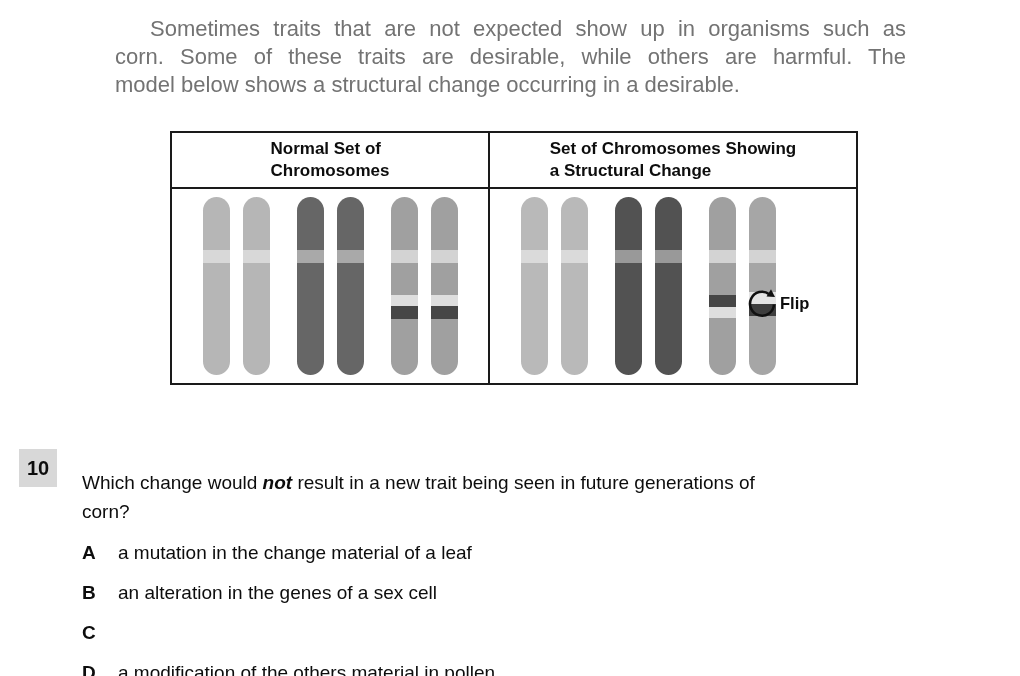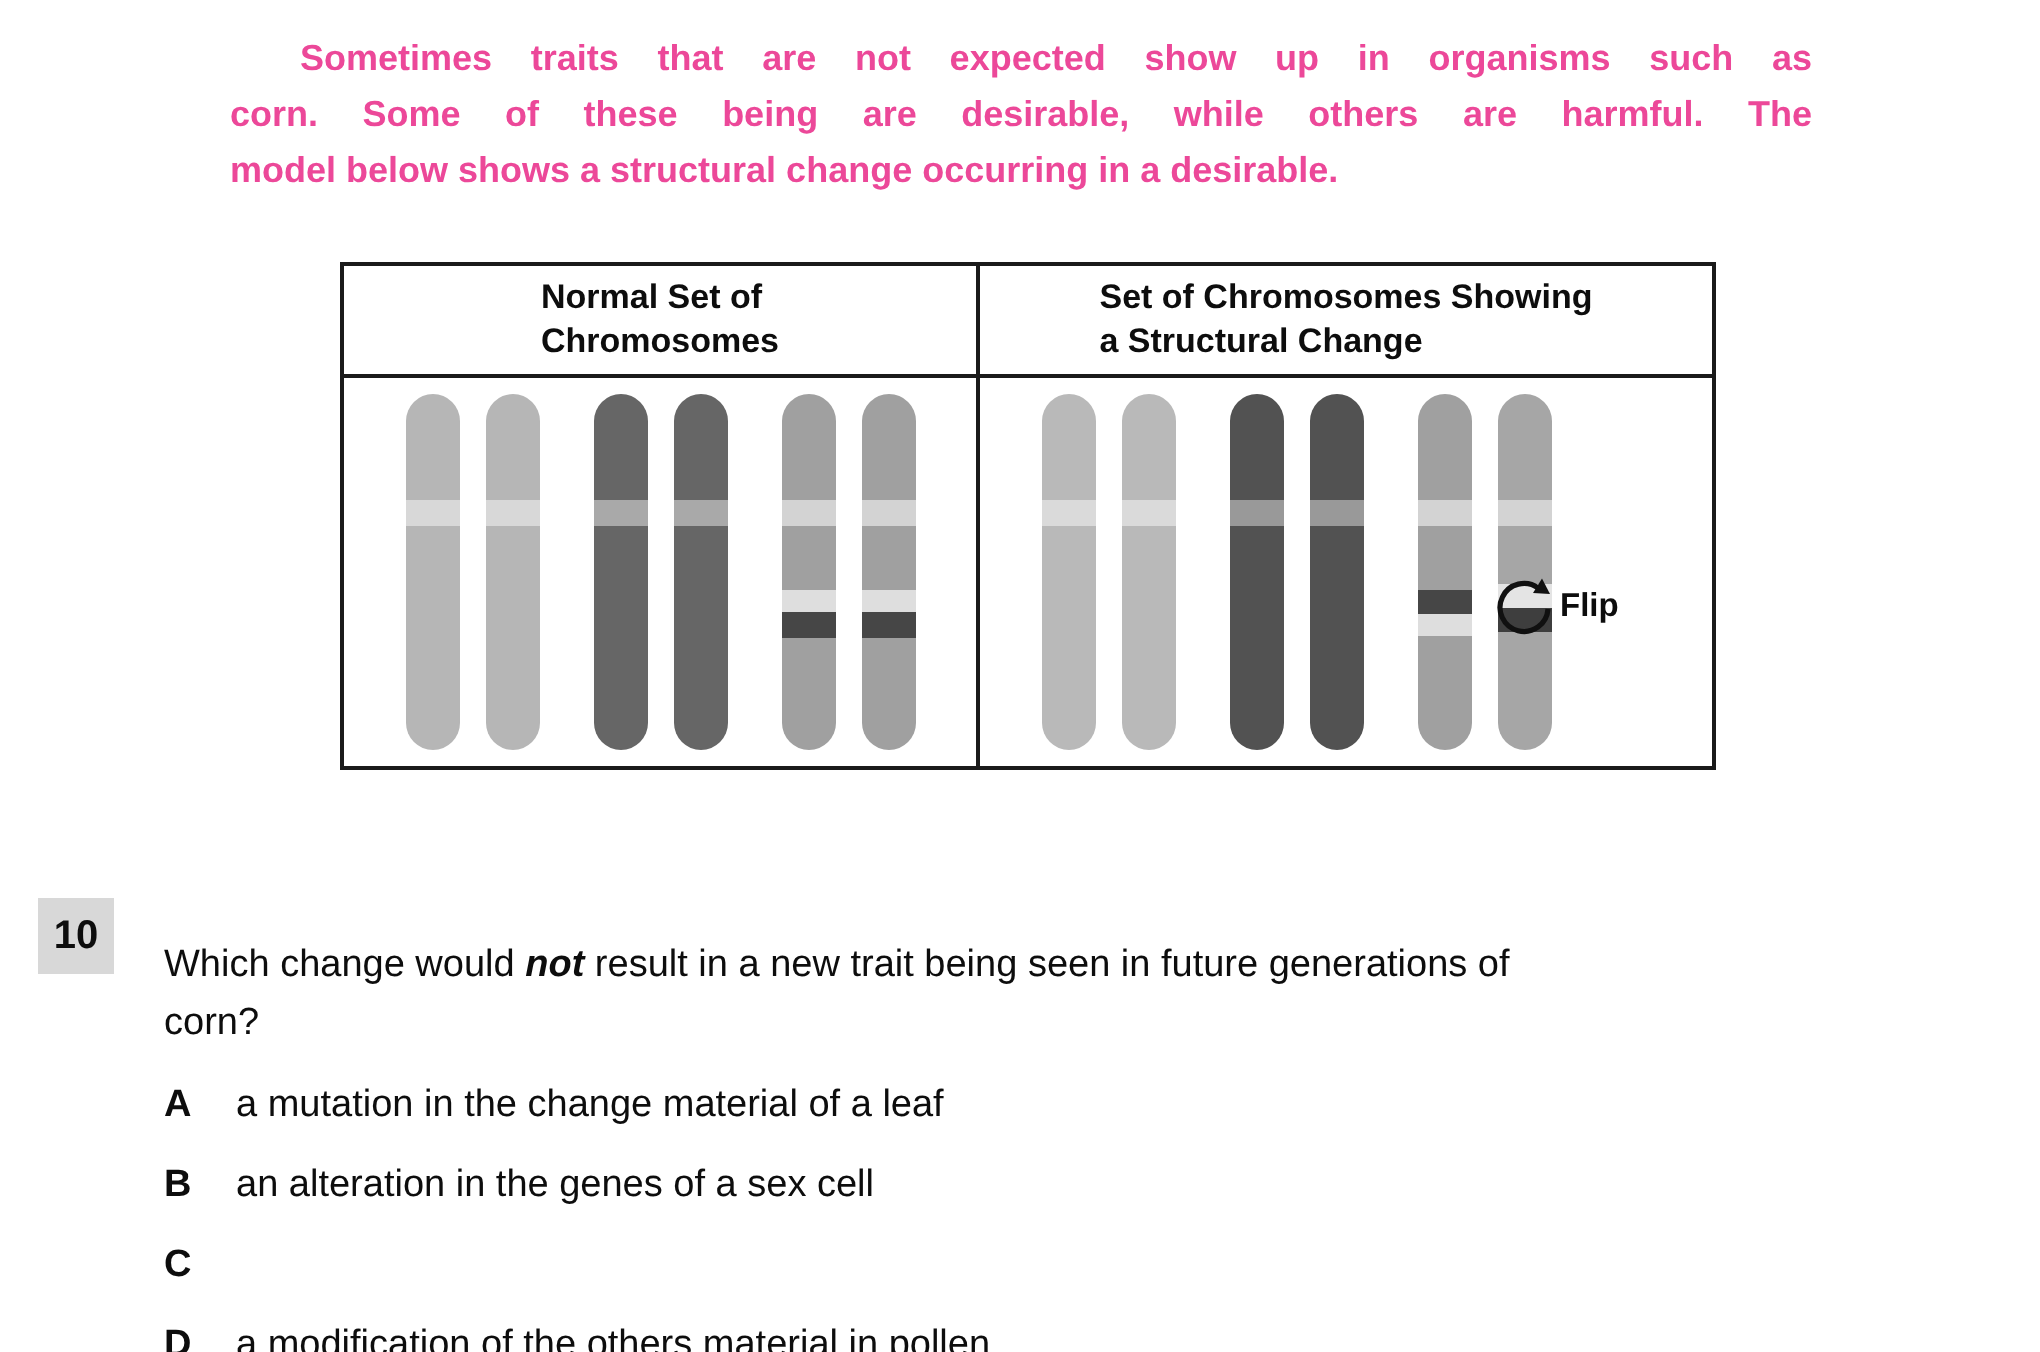--- a/index.html
+++ b/index.html
@@ -10,21 +10,21 @@
     font-family: "Liberation Sans", sans-serif;
     color: #101010;
     position: relative;
     overflow: hidden;
   }
   .page { position: absolute; inset: 0; background: #fff; }
 
   
   .intro {
     position: absolute; left: 115px; top: 15px; width: 791px;
-    font-size: 18px; font-weight: 700; line-height: 28px; color: #ec4899;
+    font-size: 22px; font-weight: 400; line-height: 28px; color: #737373;
   }
   .intro-line.jfull { text-align: justify; text-align-last: justify; }
   .intro-line.indent { text-indent: 35px; }
 
   
   .figure {
     position: absolute; left: 170px; top: 131px; width: 688px; height: 254px;
     border: 2px solid #1a1a1a; display: flex; background: #fff;
   }
   .panel { display: flex; flex-direction: column; }
@@ -71,21 +71,21 @@
   .option .letter { flex: 0 0 36px; font-weight: 700; }
   .option .opt-text { font-weight: 400; }
 </style>
 </head>
 <body>
 
 <div class="page">
 
   <div class="intro">
     <div class="intro-line jfull indent">Sometimes traits that are not expected show up in organisms such as</div>
-    <div class="intro-line jfull">corn. Some of these being are desirable, while others are harmful. The</div>
+    <div class="intro-line jfull">corn. Some of these traits are desirable, while others are harmful. The</div>
     <div class="intro-line">model below shows a structural change occurring in a desirable.</div>
   </div>
 
   <div class="figure">
     <div class="panel panel-left">
       <div class="panel-header">Normal Set of
 Chromosomes</div>
       <div class="panel-body">
           <div class="chrom">
             <div class="chrom-inner" style="background: rgb(182, 182, 182);">

